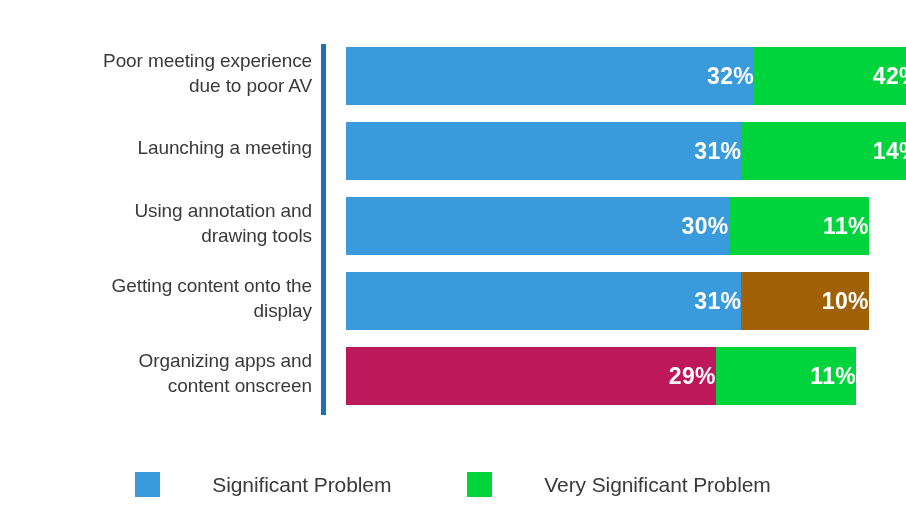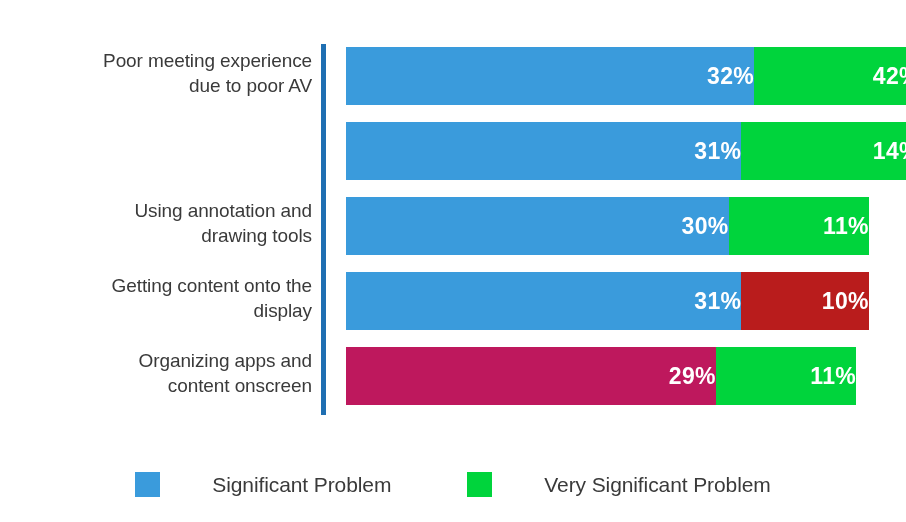--- a/index.html
+++ b/index.html
@@ -147,20 +147,21 @@
           <div class="bar-track">
             <div class="seg" style="width: 408px; background: rgb(58, 155, 220);">
               <span class="seg-label">32%</span>
             </div>
             <div class="seg" style="width: 165.75px; background: rgb(0, 212, 60);">
               <span class="seg-label">42%</span>
             </div>
           </div>
         </div>
         <div class="row" style="top: 75px;">
+          <div class="cat-label">Launching a meeting</div>
           <div class="bar-track">
             <div class="seg" style="width: 395.25px; background: rgb(58, 155, 220);">
               <span class="seg-label">31%</span>
             </div>
             <div class="seg" style="width: 178.5px; background: rgb(0, 212, 60);">
               <span class="seg-label">14%</span>
             </div>
           </div>
         </div>
         <div class="row" style="top: 150px; padding-left: 14px;">
@@ -175,21 +176,21 @@
             </div>
           </div>
         </div>
         <div class="row" style="top: 225px;">
           <div class="cat-label">Getting content onto the
 display</div>
           <div class="bar-track">
             <div class="seg" style="width: 395.25px; background: rgb(58, 155, 220);">
               <span class="seg-label">31%</span>
             </div>
-            <div class="seg" style="width: 127.5px; background: #b91c1c;">
+            <div class="seg" style="width: 127.5px; background: #a16207;">
               <span class="seg-label">10%</span>
             </div>
           </div>
         </div>
         <div class="row" style="top: 300px;">
           <div class="cat-label">Organizing apps and
 content onscreen</div>
           <div class="bar-track">
             <div class="seg" style="width: 369.75px; background: #be185d;">
               <span class="seg-label">29%</span>

